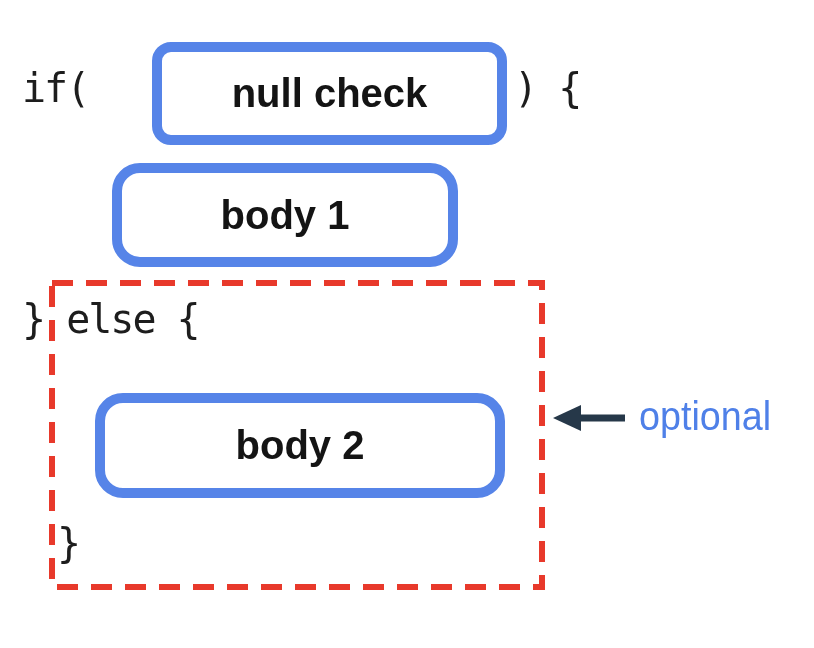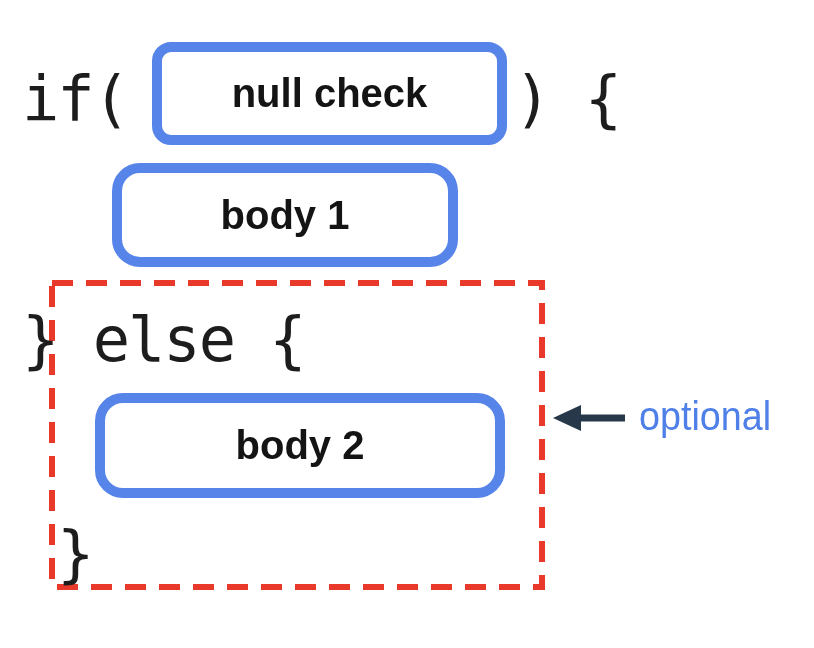--- a/index.html
+++ b/index.html
@@ -11,29 +11,29 @@
     position: relative;
     width: 814px;
     height: 648px;
     background: #ffffff;
     overflow: hidden;
     font-family: "Liberation Sans", sans-serif;
   }
   .code {
     position: absolute;
     font-family: "DejaVu Sans Mono", "Liberation Mono", monospace;
-    font-size: 62px;
+    font-size: 40px;
     line-height: 1;
     color: #1d1d1d;
     white-space: pre;
     letter-spacing: -2px;
   }
   .code-if     { left: 22px;  top: 68px;  }
   .code-close  { left: 514px; top: 68px;  }
-  .code-else   { left: 22px;  top: 309px; }
+  .code-else   { left: 22px;  top: 299px; }
   .code-brace  { left: 57px;  top: 523px; }
 
   .blue-box {
     position: absolute;
     box-sizing: border-box;
     border: 10px solid #5684e8;
     border-radius: 28px;
     background: #ffffff;
     display: flex;
     align-items: center;

